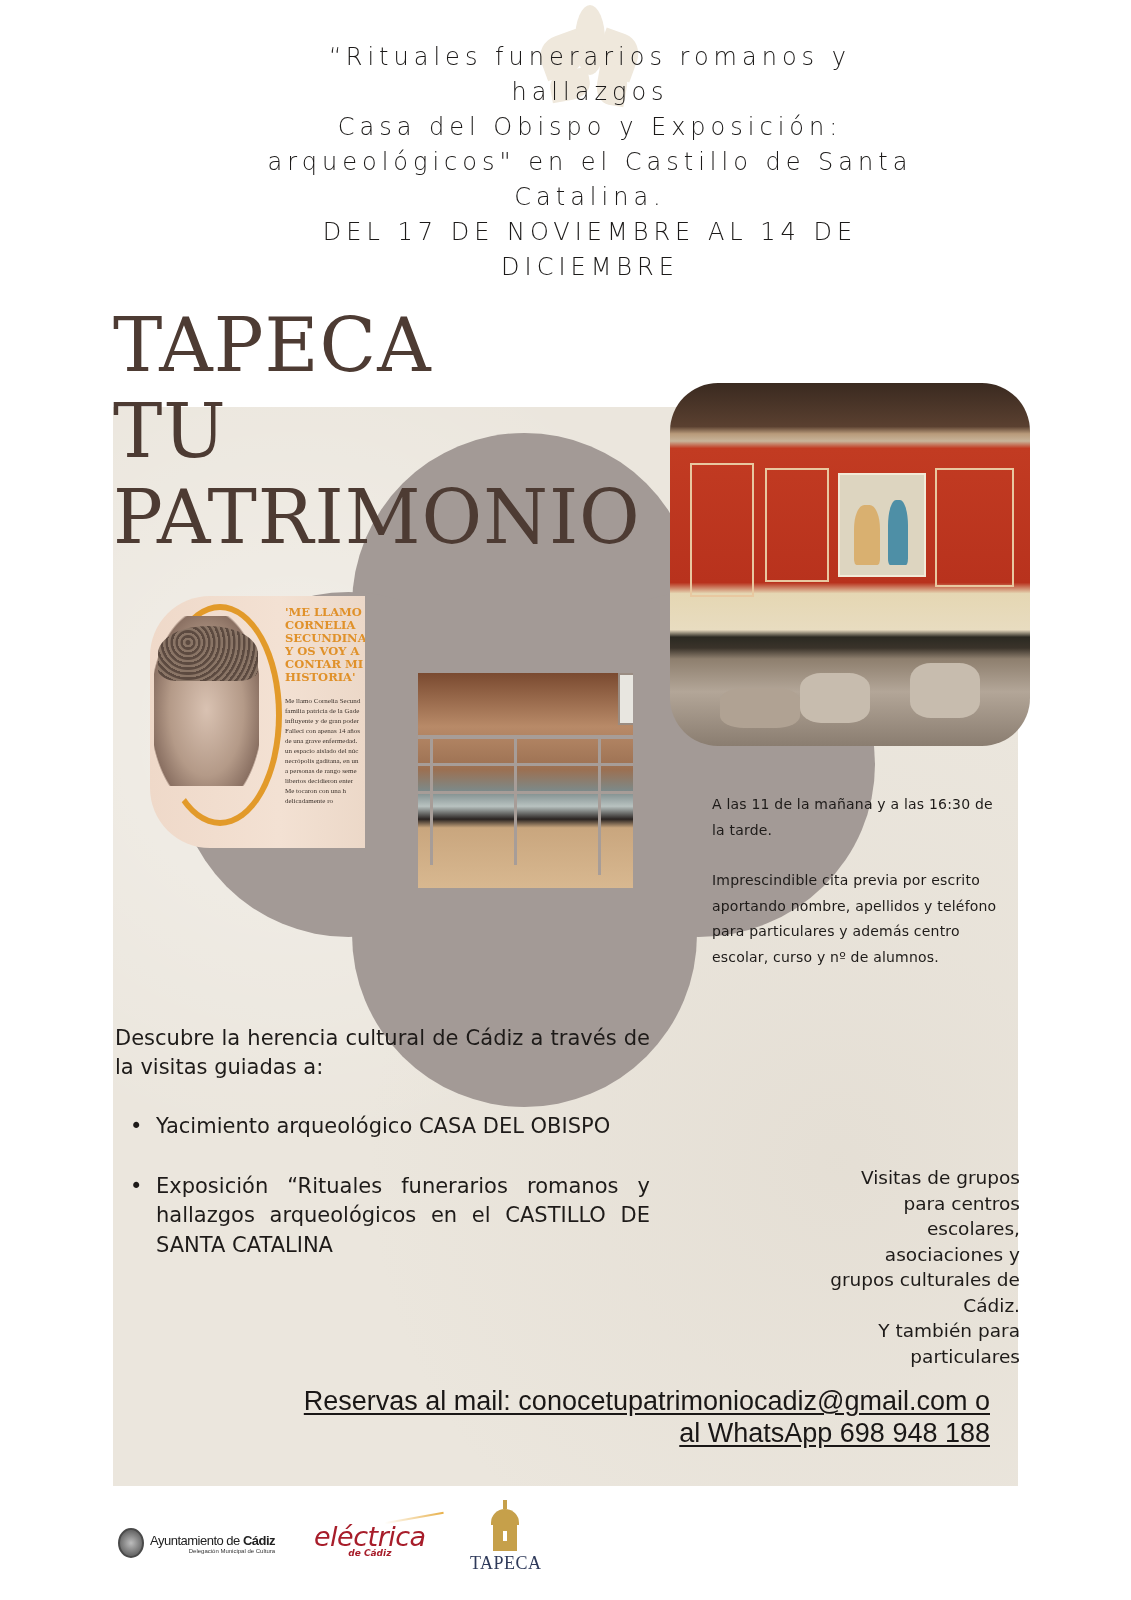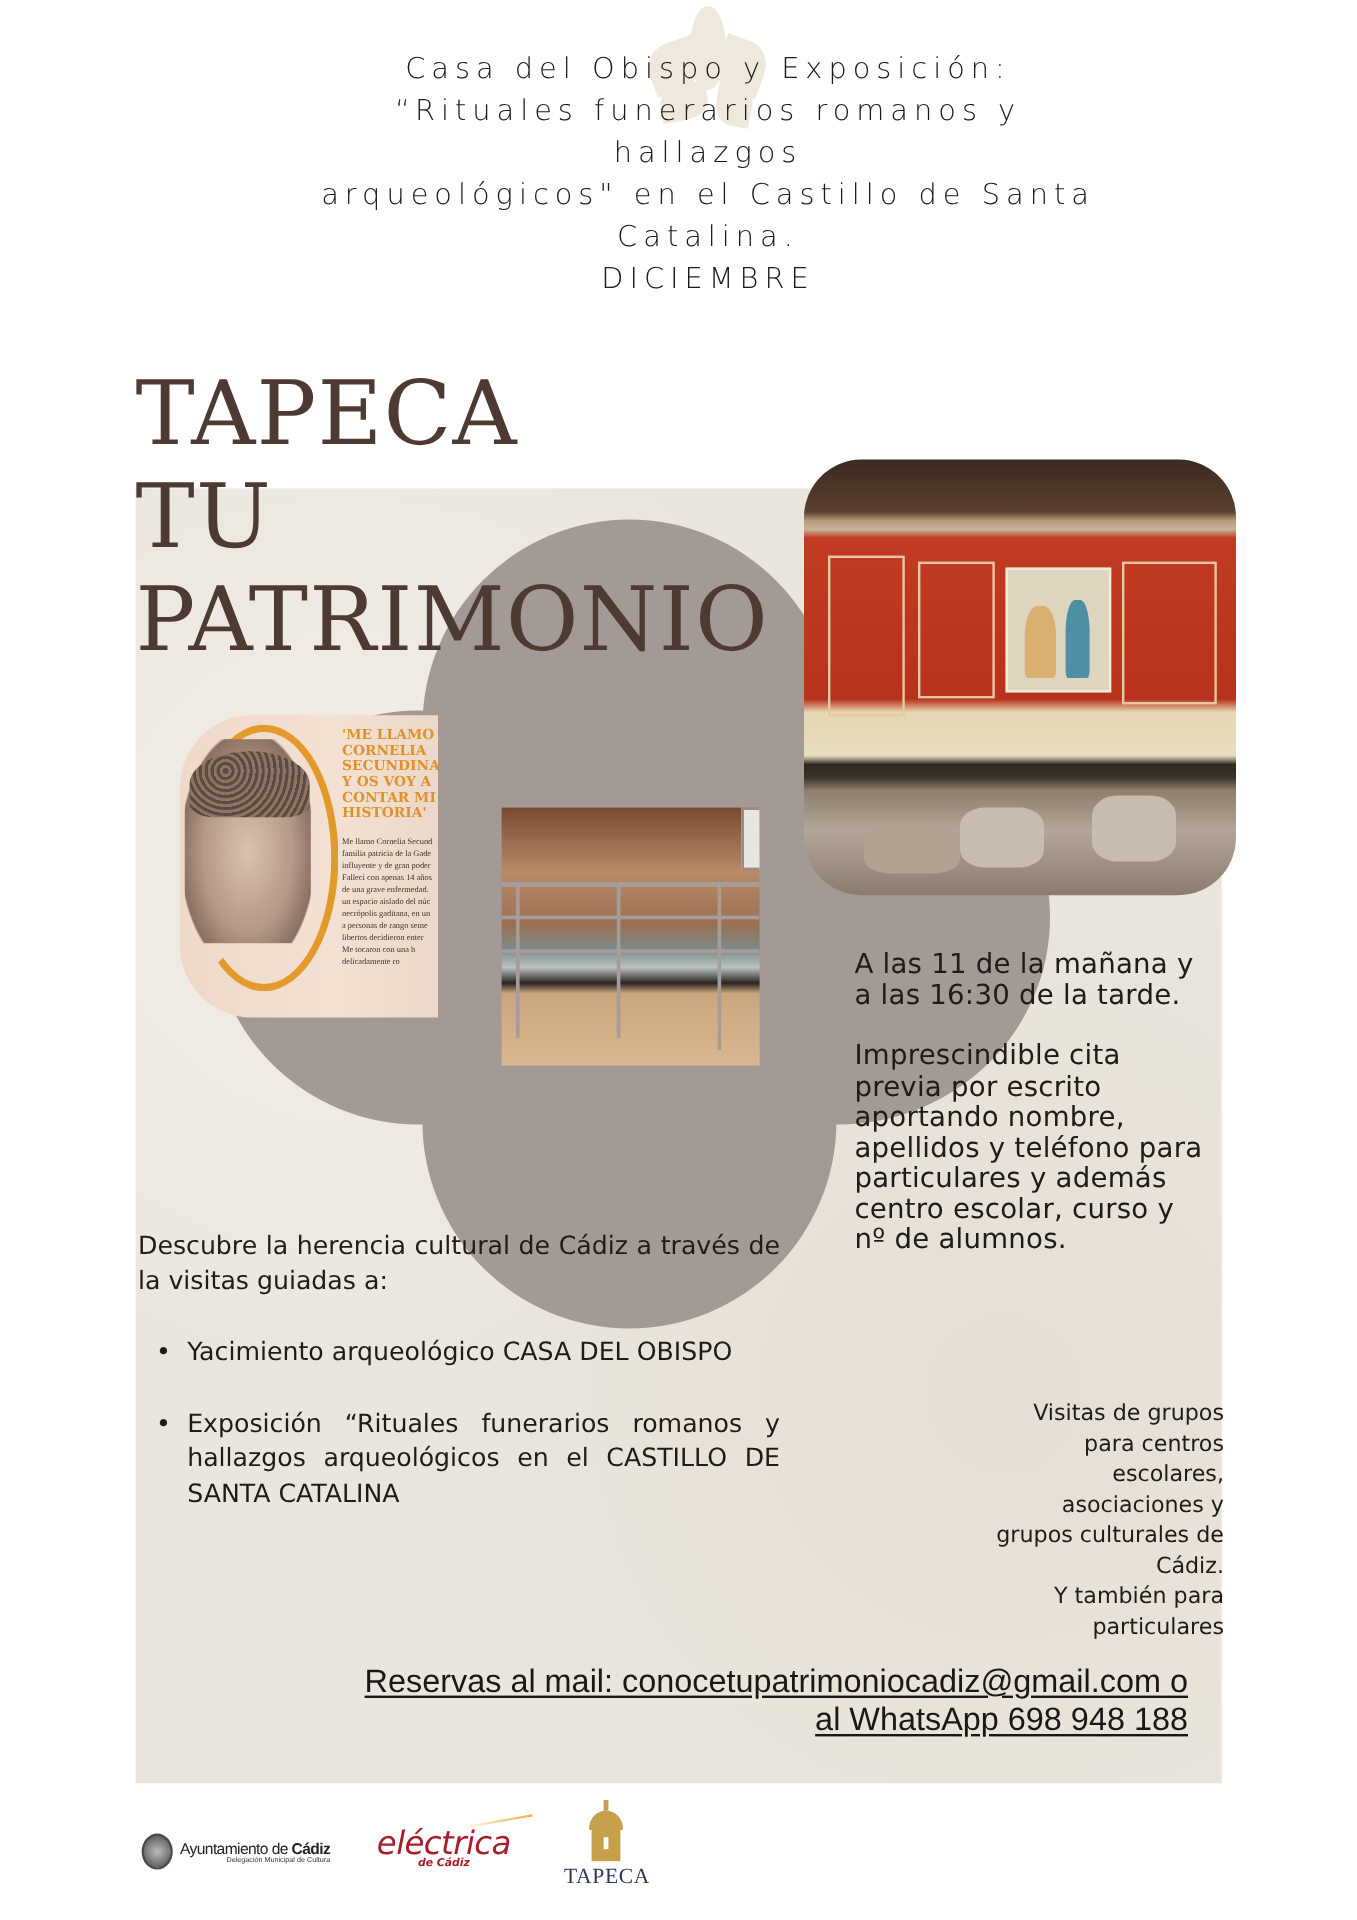--- a/index.html
+++ b/index.html
@@ -64,21 +64,21 @@
       position: absolute; left: 135px; top: 100px; width: 80px; font-family: "Liberation Serif", serif;
       font-size: 7px; line-height: 10px; color: #3a302a; white-space: pre; overflow: hidden; height: 110px;
     }
     .photo-walkway {
       left: 418px; top: 673px; width: 215px; height: 215px;
       background: linear-gradient(180deg, #7a4a30 0, #b88a68 25%, #9b7052 45%, #7c8a8a 55%, #b8c2c0 62%, #2a2422 68%, #c9a67e 72%, #d8b890 100%);
     }
     .rail { position: absolute; background: #a79d98; }
     .window { position: absolute; left: 200px; top: 0; width: 22px; height: 48px; background: #e8e6e0; border: 2px solid #9a8c82; }
     .schedule {
-      position: absolute; left: 712px; top: 792px; width: 290px; font-size: 23px; line-height: 25.5px; color: #1e1b19;
+      position: absolute; left: 712px; top: 792px; width: 290px; font-size: 14px; line-height: 25.5px; color: #1e1b19;
       font-family: "DejaVu Sans", sans-serif; letter-spacing: 0.2px;
     }
     .schedule p { margin: 0 0 25px 0; }
     .intro {
       position: absolute; left: 115px; top: 1024px; width: 535px; font-size: 21px; line-height: 29px;
       text-align: justify; color: #1e1b19; font-family: "DejaVu Sans", sans-serif;
     }
     .list { position: absolute; left: 115px; top: 1112px; width: 535px; margin: 0; padding: 0; list-style: none; }
     .list li {
       position: relative; padding-left: 41px; font-size: 21px; line-height: 29.5px; text-align: justify;
@@ -116,24 +116,25 @@
 
 <div class="lotus">
   <div class="petal" style="left:45px;top:5px;width:30px;height:70px;border-radius:50%;"></div>
   <div class="petal" style="left:10px;top:35px;width:44px;height:40px;transform:rotate(-20deg);"></div>
   <div class="petal" style="left:66px;top:35px;width:44px;height:40px;transform:rotate(110deg);"></div>
   <div class="petal" style="left:20px;top:70px;width:40px;height:30px;transform:rotate(-10deg);"></div>
   <div class="petal" style="left:62px;top:70px;width:40px;height:30px;transform:rotate(100deg);"></div>
 </div>
 
 <div class="header">
+  <div>“Rituales funerarios romanos y hallazgos</div>
   <div>Casa del Obispo y Exposición:</div>
-  <div>“Rituales funerarios romanos y hallazgos</div>
   <div>arqueológicos" en el Castillo de Santa</div>
   <div>Catalina.</div>
+  <div class="date">DEL 17 DE NOVIEMBRE AL 14 DE</div>
   <div class="date">DICIEMBRE</div>
 </div>
 
 <div class="panel"></div>
 
 <div>
   <div class="blob" style="left:352px;top:433px;width:345px;height:345px;"></div>
   <div class="blob" style="left:176px;top:592px;width:345px;height:345px;"></div>
   <div class="blob" style="left:522px;top:592px;width:353px;height:345px;"></div>
   <div class="blob" style="left:352px;top:762px;width:345px;height:345px;"></div>

